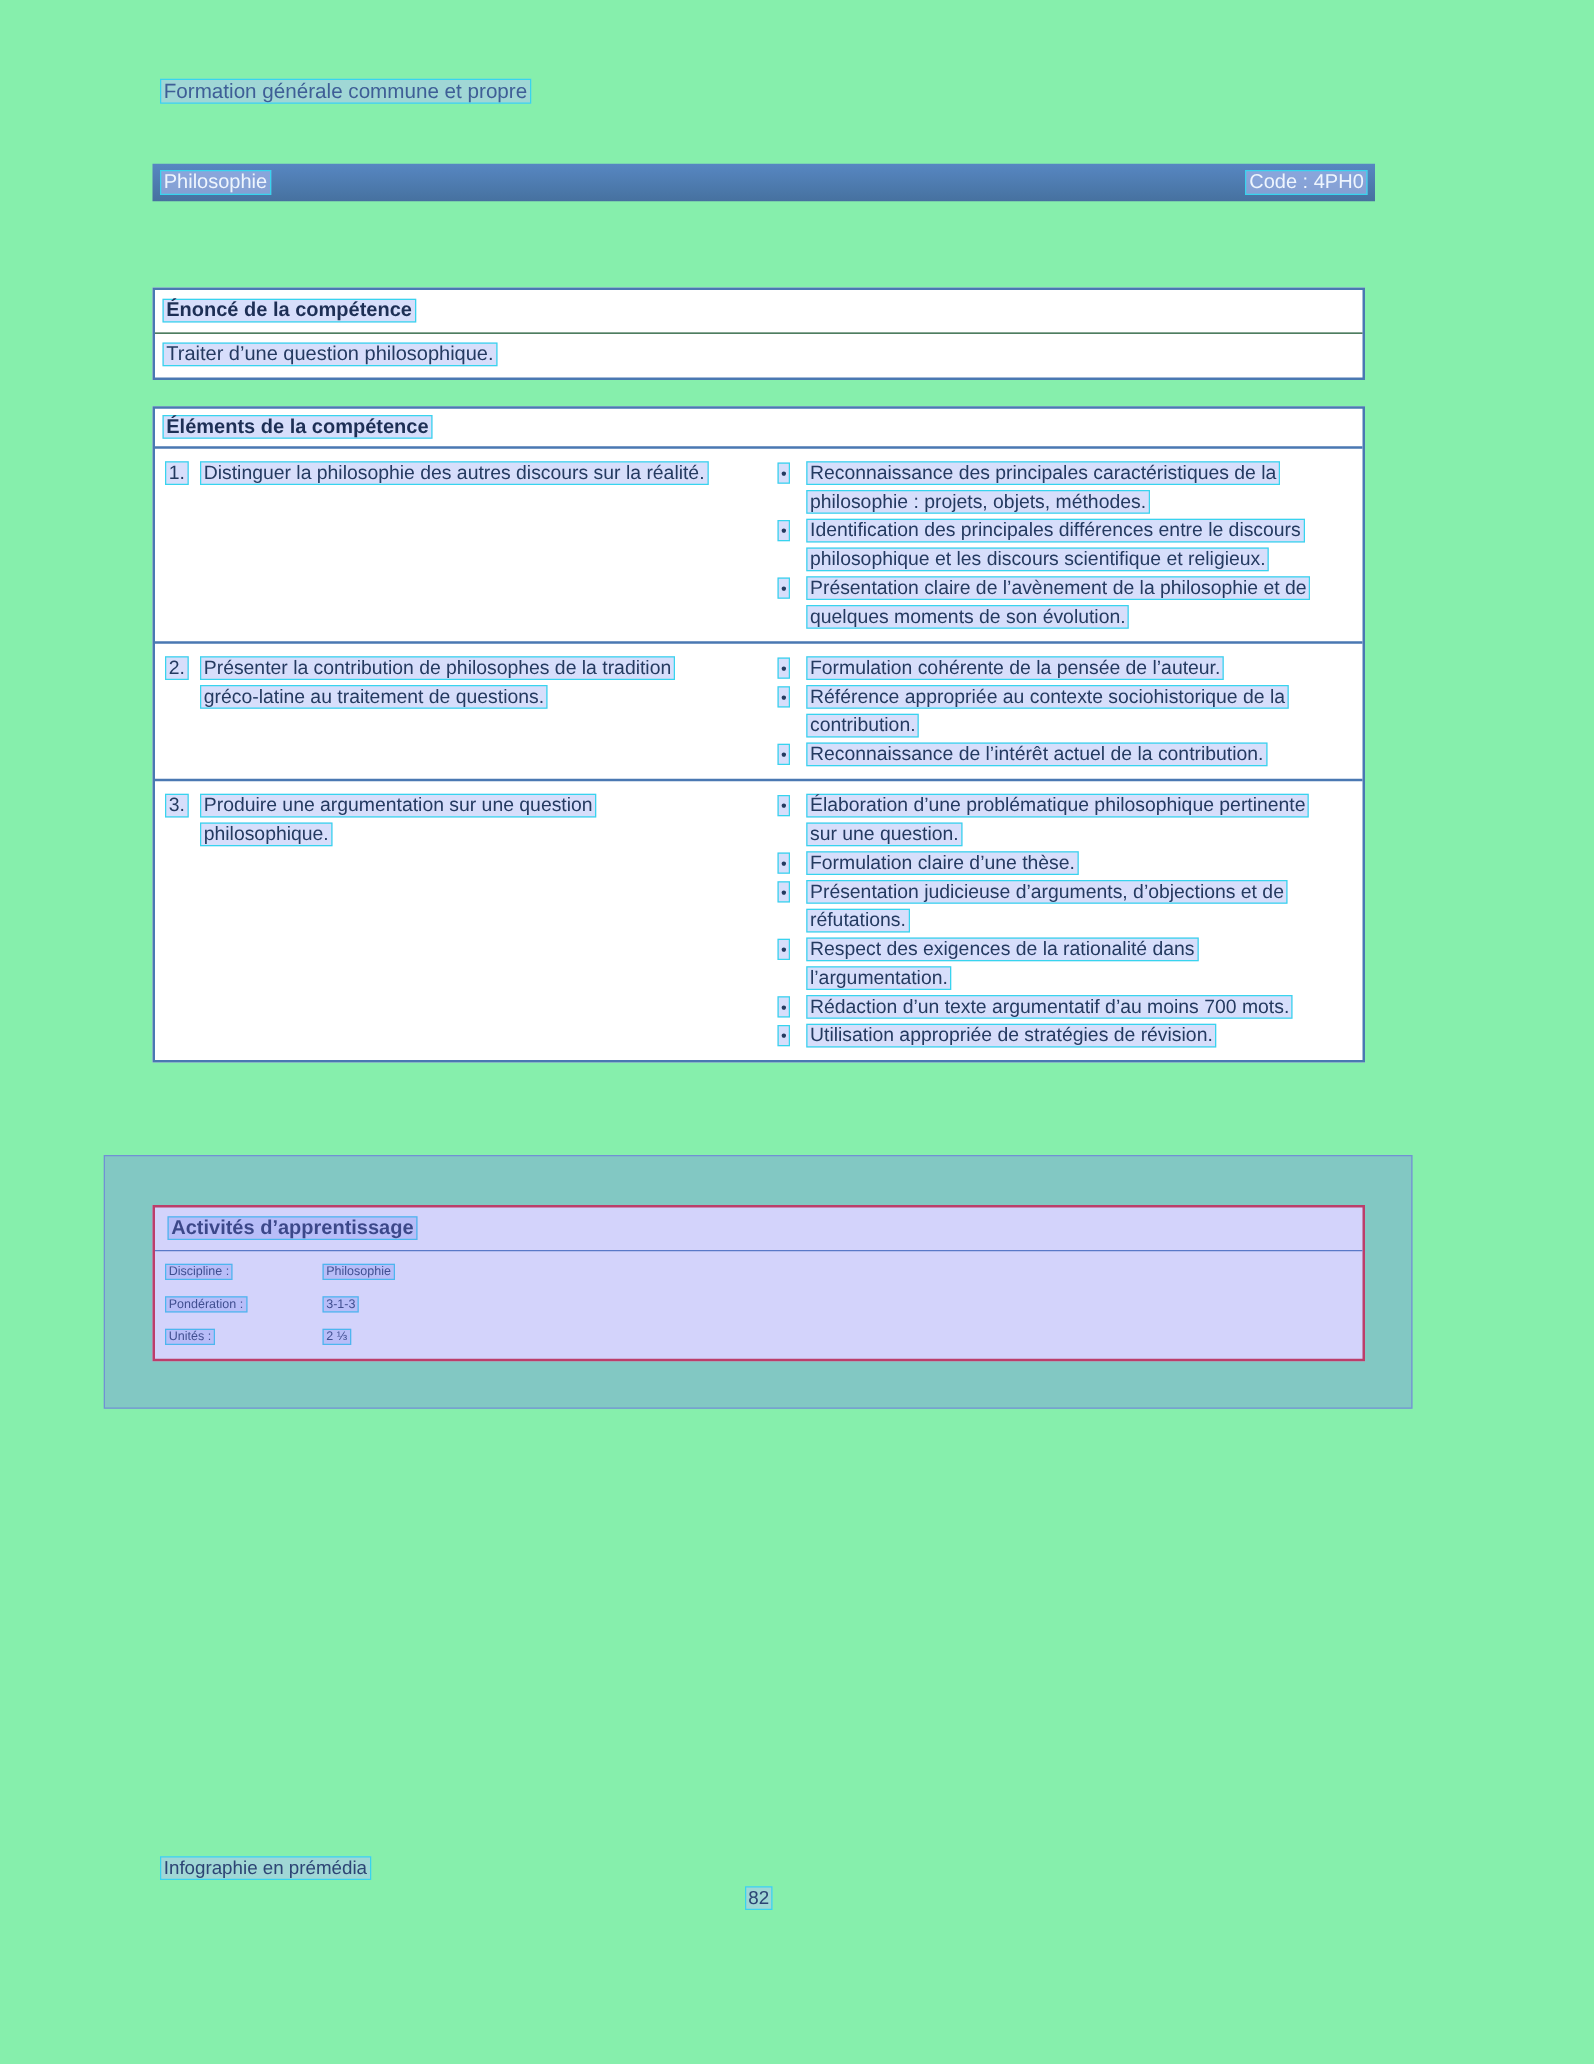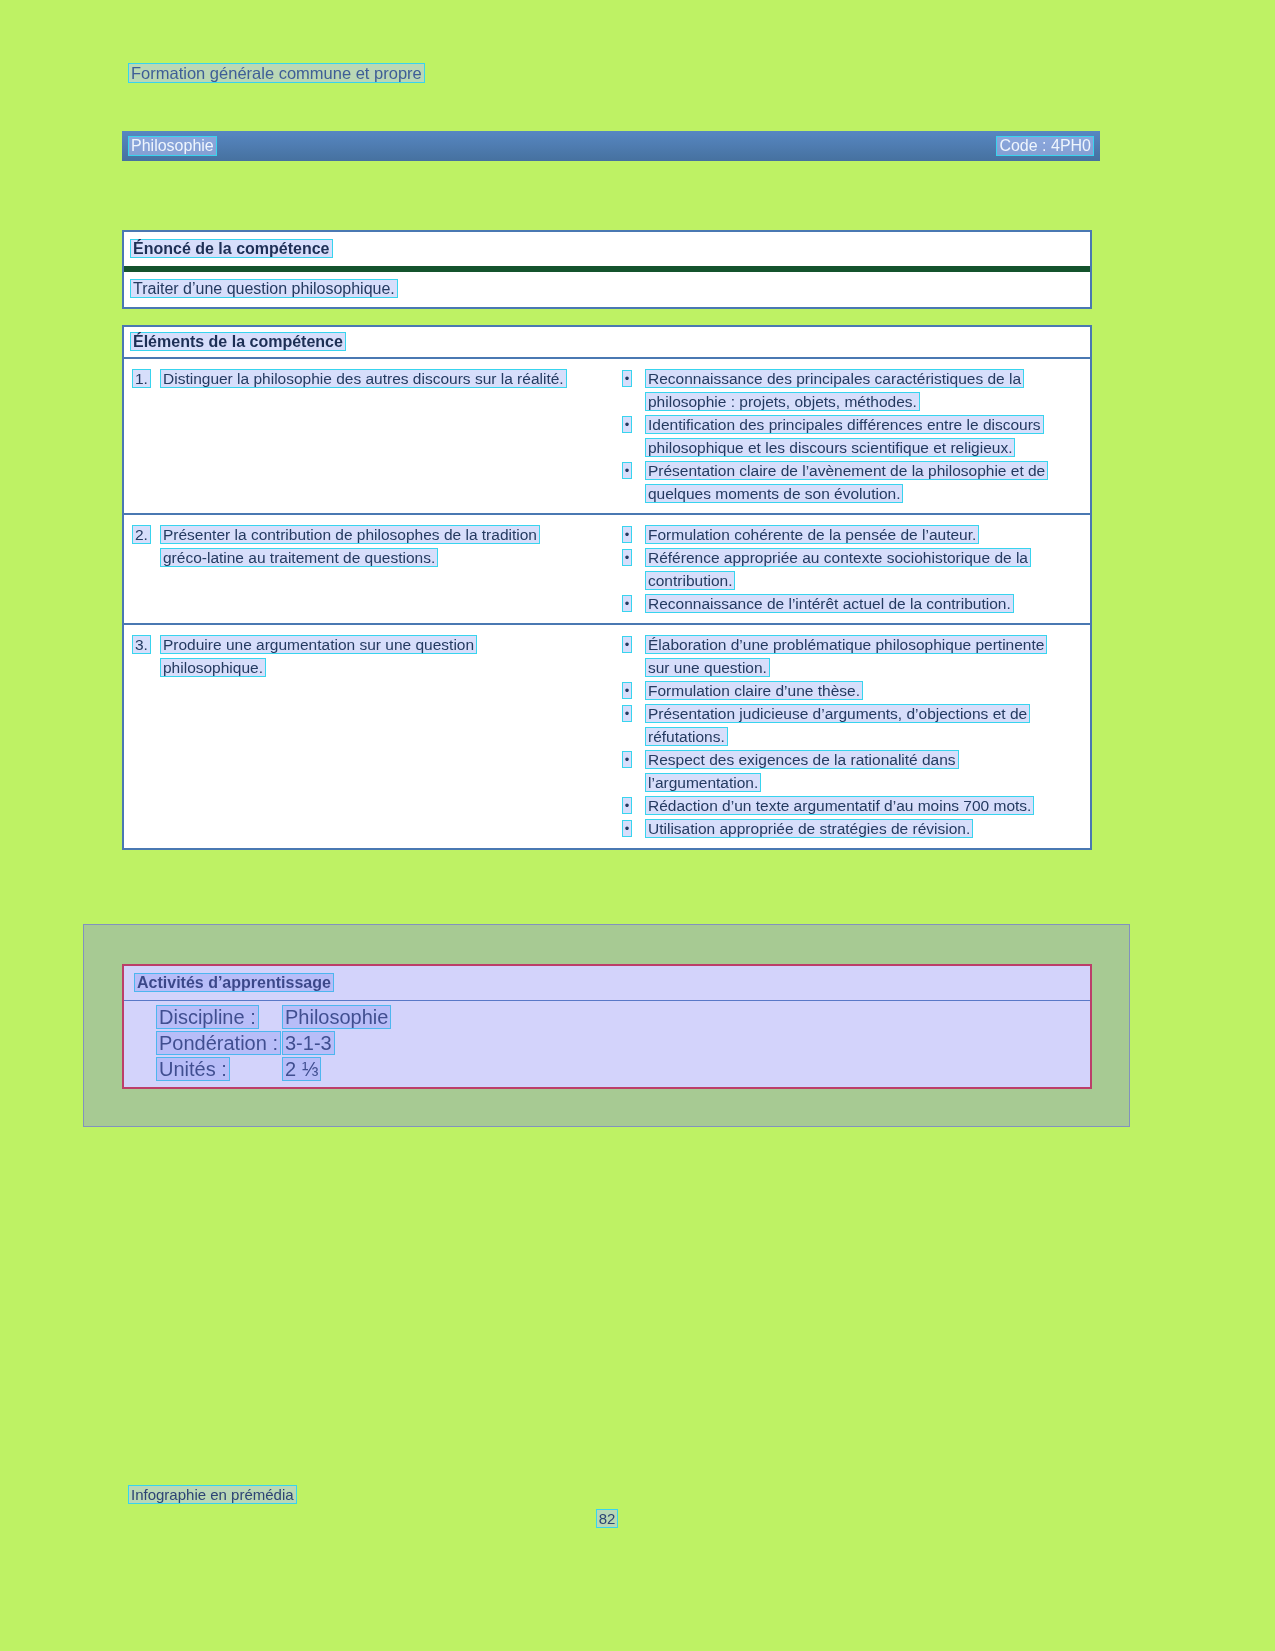--- a/index.html
+++ b/index.html
@@ -2,21 +2,21 @@
 <html><head>
 <meta charset="utf-8">
 <style>
   * { margin:0; padding:0; box-sizing:border-box; }
   html,body { background:#ffffff; }
   body {
     width:1275px; height:1651px; position:relative;
     font-family:"Liberation Sans", sans-serif;
     color:#243a60;
   }
-  .page { position:absolute; inset:0; width:1275px; height:1651px; background:#bef264; overflow:hidden; }
+  .page { position:absolute; inset:0; width:1275px; height:1651px; background:#86efac; overflow:hidden; }
 
   
   .hl {
     background: rgba(182,195,248,0.55);
     border: 1px solid #38d4ee;
     padding: 0 2px;
     box-decoration-break: clone;
     -webkit-box-decoration-break: clone;
   }
 
@@ -34,21 +34,21 @@
 
   .headings { position:absolute; left:122px; top:185px; width:970px; height:26px;
     font-size:18px; font-weight:bold; font-style:italic; color:#4c76ae; }
   .h-obj { position:absolute; left:8px; top:0; }
   .h-std { position:absolute; left:495px; top:0; }
 
   .enonce-table {
     position:absolute; left:122px; top:230px; width:970px;
     border:2px solid #4a78b2; background:#fff;
   }
-  .enonce-header { padding:8px 6px; font-weight:bold; font-size:16px; border-bottom:6px solid #14532d; color:#1d2f55; }
+  .enonce-header { padding:8px 6px; font-weight:bold; font-size:16px; border-bottom:1px solid #14532d; color:#1d2f55; }
   .enonce-body   { padding:8px 6px 9px; font-size:16px; }
 
   .comp-table {
     position:absolute; left:122px; top:325px; width:970px;
     border:2px solid #4a78b2; background:#fff;
   }
   .comp-header { display:grid; grid-template-columns:483px 483px; border-bottom:2px solid #4a78b2; }
   .comp-header > div { padding:6px 6px; font-weight:bold; font-size:16px; color:#1d2f55; }
   .comp-row { display:grid; grid-template-columns:483px 483px; border-bottom:2px solid #4a78b2; font-size:15.5px; line-height:23px; }
   .comp-row.last { border-bottom:none; }
@@ -67,21 +67,21 @@
     border:1px solid rgba(100,100,225,0.55);
     z-index:5; pointer-events:none;
   }
 
   .activites-box {
     position:absolute; left:122px; top:964px; width:970px;
     border:2px solid #dd2127; background:#fff;
   }
   .act-header { padding:8px 10px; font-weight:bold; font-size:16px; color:#1d2f55; border-bottom:1px solid #4a78b2; }
   .act-rows { padding:3px 0 5px; }
-  .act-row { display:flex; padding:3px 8px 2px; font-size:20px; line-height:21px;margin-left:24px; }
+  .act-row { display:flex; padding:3px 8px 2px; font-size:10px; line-height:21px; }
   .act-row .lbl { flex:0 0 126px; }
   .act-row .val { flex:1; }
   .act-row .val .hl { margin-left:0; }
 
   .footer-left { position:absolute; left:128px; top:1486px; font-size:15px; color:#2c4474; }
   .footer-page { position:absolute; left:122px; top:1510px; width:970px; text-align:center; font-size:15px; color:#2c4474; }
 </style>
 </head>
 <body>
 

